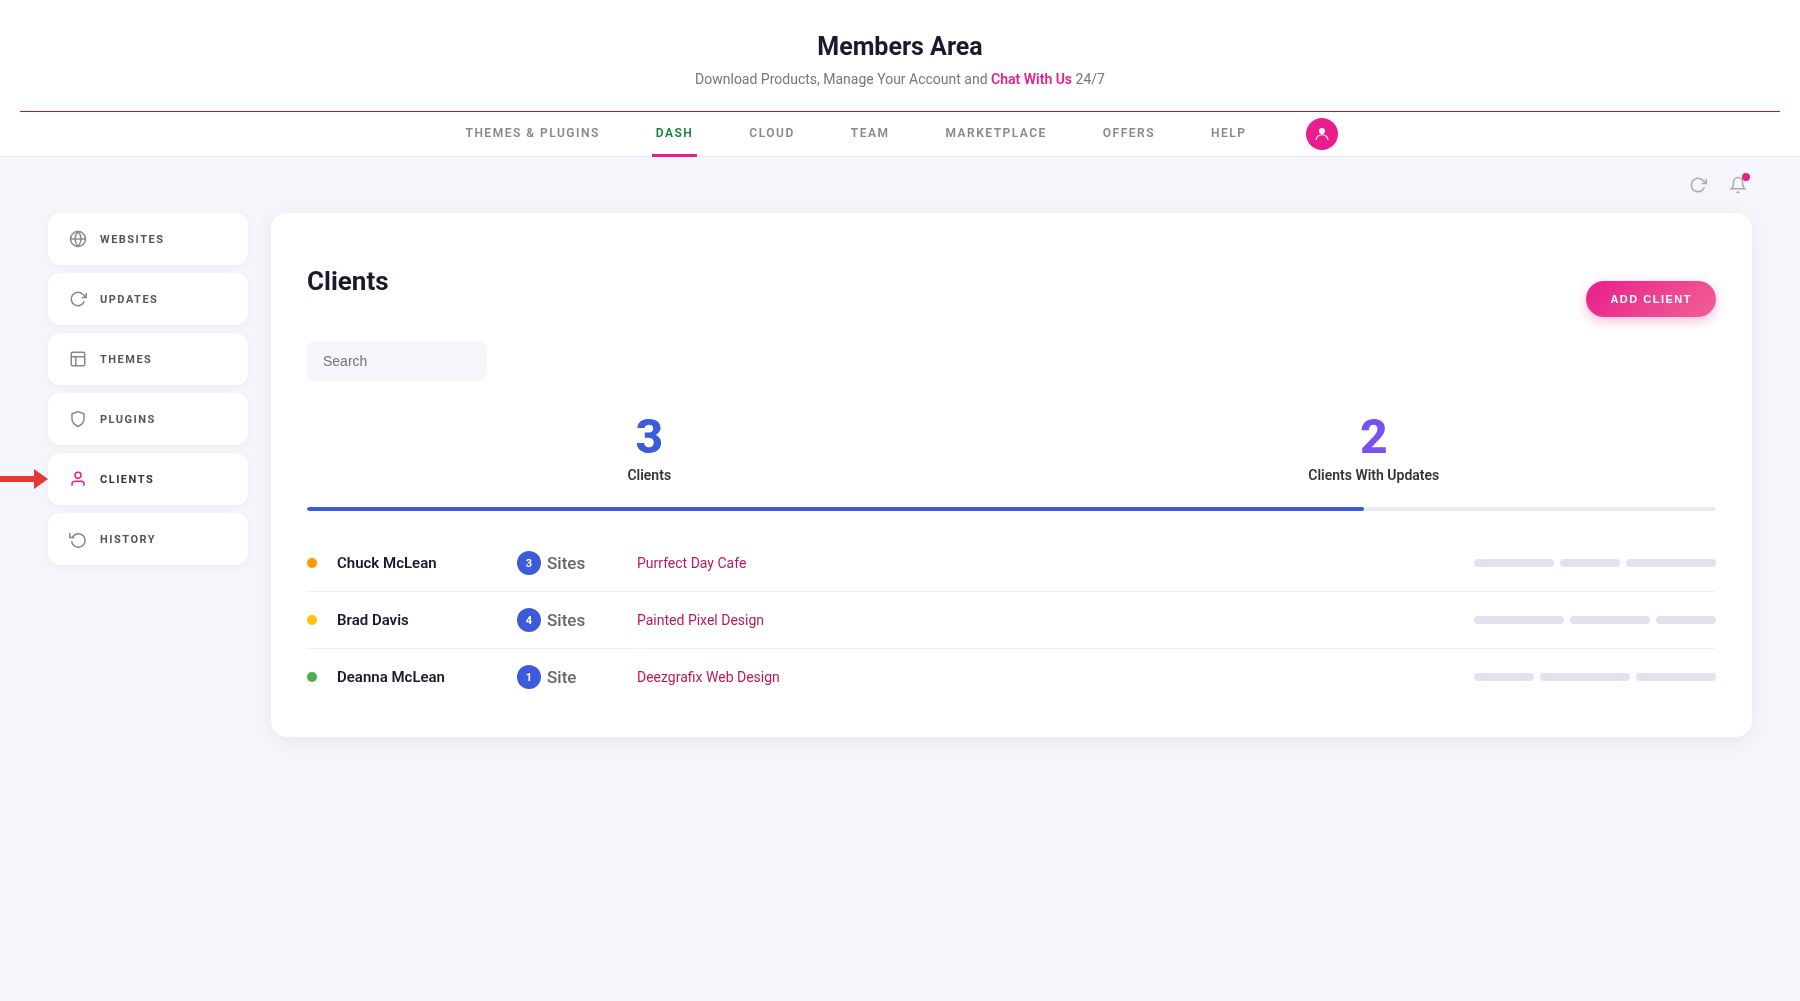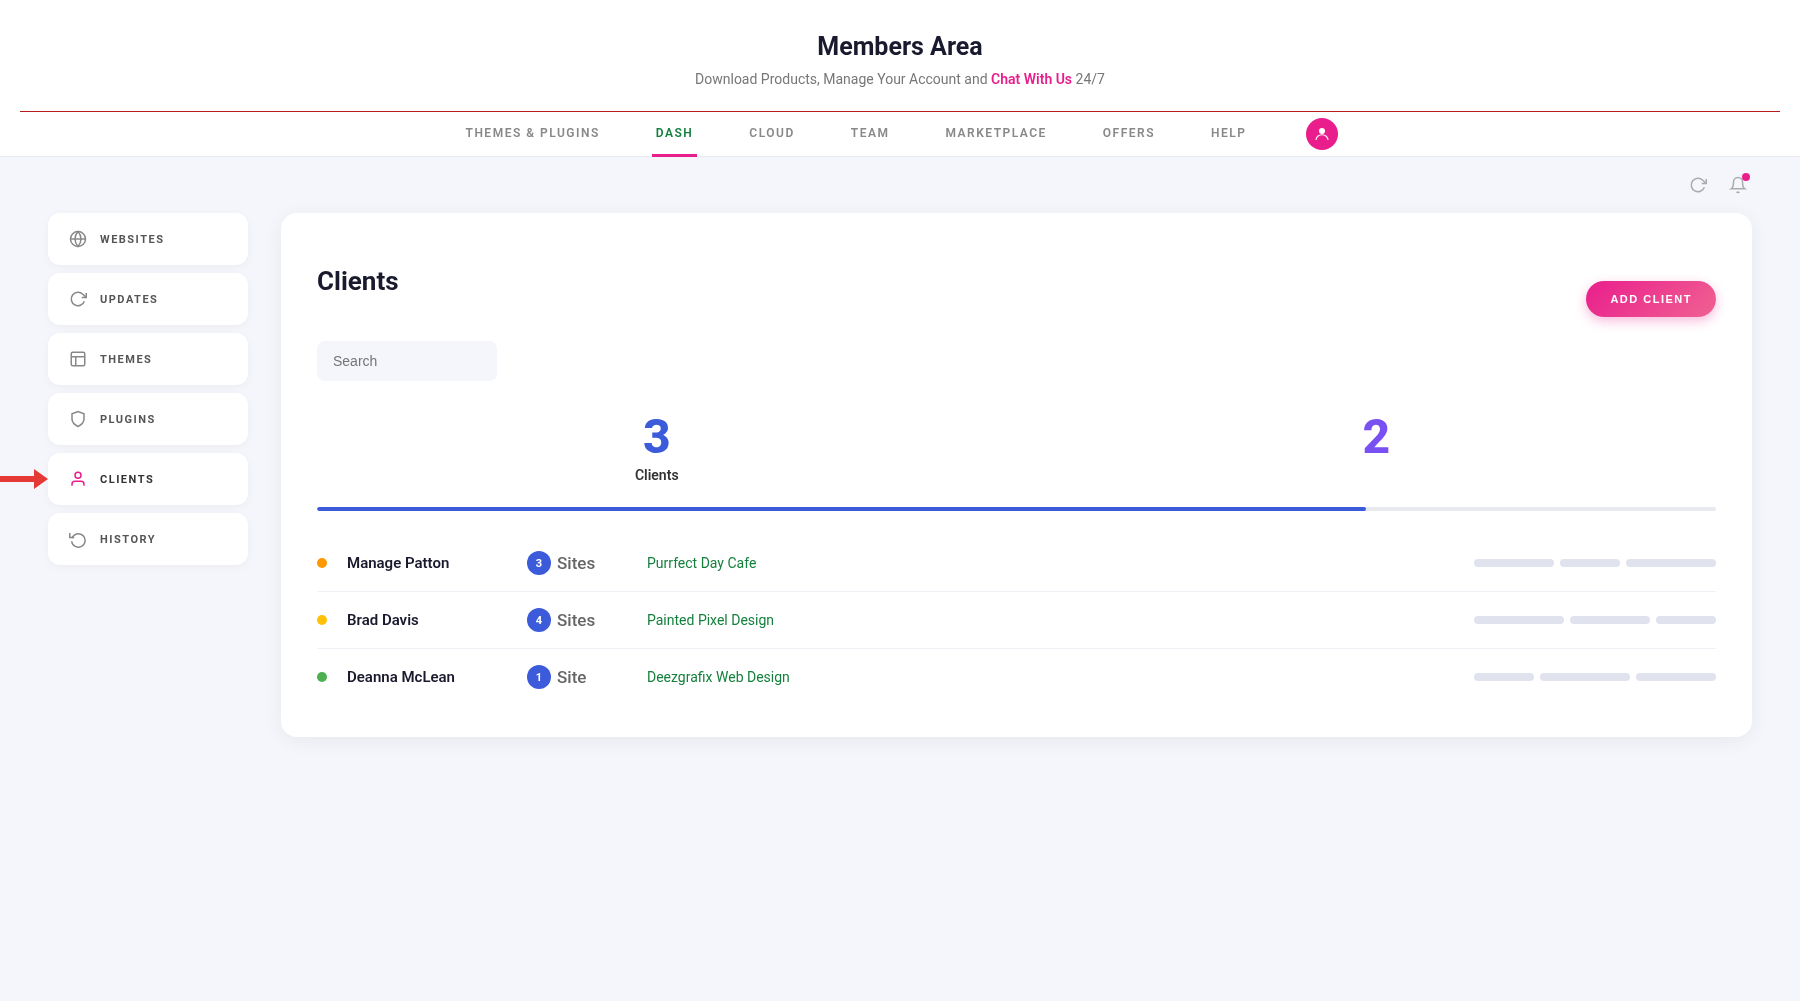--- a/index.html
+++ b/index.html
@@ -106,21 +106,21 @@
       width: 8px;
       height: 8px;
       background: #e91e8c;
       border-radius: 50%;
     }
 
     
     .main-content {
       display: flex;
       padding: 0 48px 40px;
-      gap: 33px;
+      gap: 23px;
     }
 
     
     .sidebar {
       width: 200px;
       flex-shrink: 0;
       display: flex;
       flex-direction: column;
       gap: 8px;
     }
@@ -311,21 +311,21 @@
       align-items: center;
       justify-content: center;
     }
     .sites-label {
       font-size: 17px;
       color: #666;
       font-weight: 500;
     }
     .client-company {
       font-size: 14px;
-      color: #15803d;
+      color: #be185d;
       flex: 1;
     }
     .client-meta {
       display: flex;
       gap: 6px;
       flex-shrink: 0;
     }
     .meta-bar {
       height: 8px;
       border-radius: 4px;
@@ -459,32 +459,33 @@
     <input class="search-box" type="text" placeholder="Search" style="">
 
     
     <div class="stats-row">
       <div class="stat-item">
         <div class="stat-number blue">3</div>
         <div class="stat-label">Clients</div>
       </div>
       <div class="stat-item">
         <div class="stat-number purple">2</div>
+        <div class="stat-label">Clients With Updates</div>
       </div>
     </div>
 
     
     <div class="progress-bar-wrapper">
       <div class="progress-bar-fill" style="width: 75%;"></div>
     </div>
 
     
     <div class="client-row">
       <div class="status-dot dot-orange"></div>
-      <div class="client-name">Manage Patton</div>
+      <div class="client-name">Chuck McLean</div>
       <div class="sites-badge">
         <div class="badge-circle">3</div>
         <span class="sites-label">Sites</span>
       </div>
       <div class="client-company">Purrfect Day Cafe</div>
       <div class="client-meta">
         <div class="meta-bar meta-bar-1"></div>
         <div class="meta-bar meta-bar-2"></div>
         <div class="meta-bar meta-bar-3"></div>
       </div>

